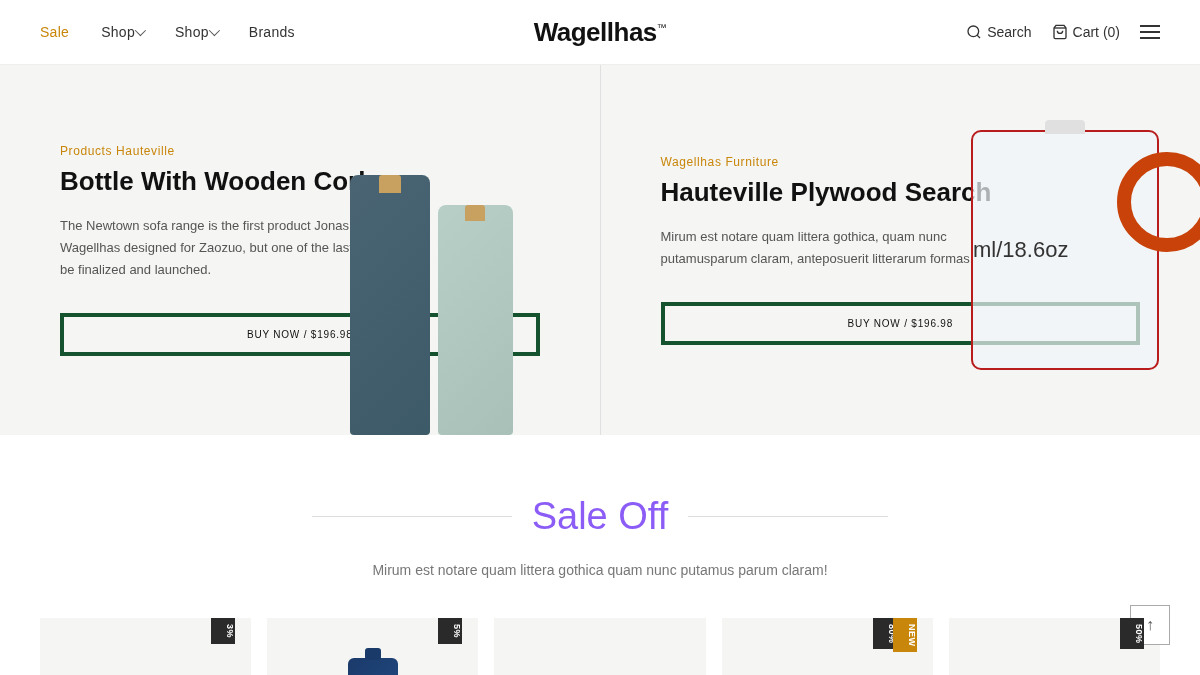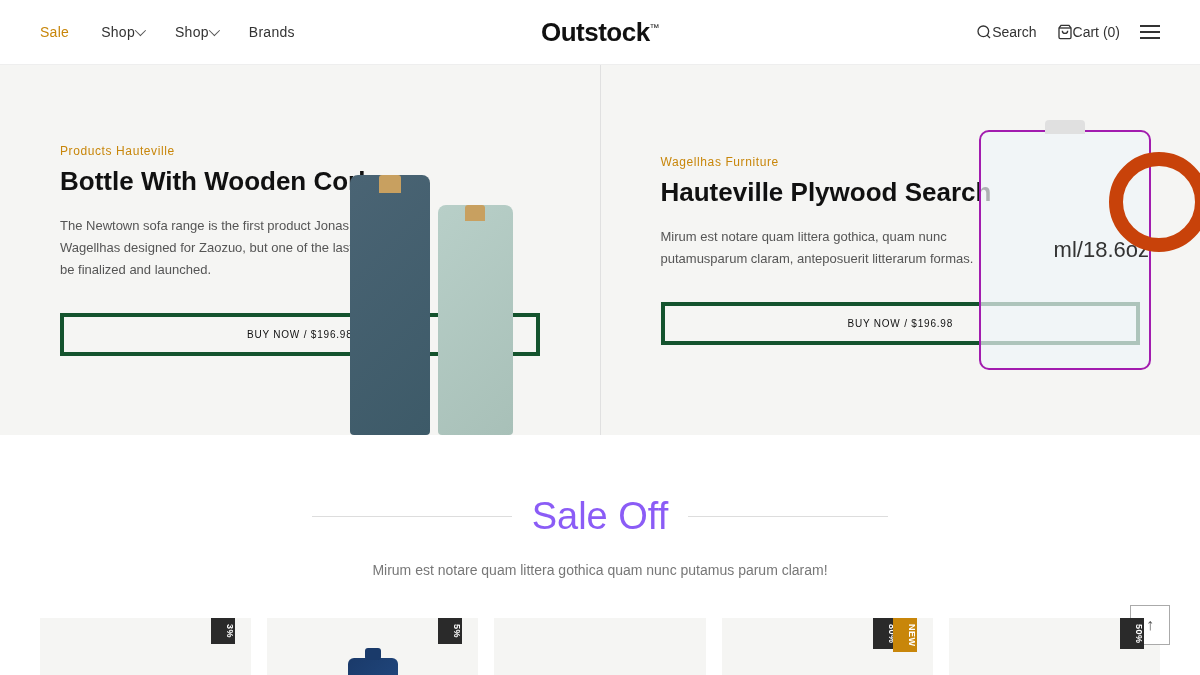--- a/index.html
+++ b/index.html
@@ -16,21 +16,21 @@
       border-bottom: 1px solid #eee;
       position: relative;
     }
     .nav-left { display: flex; align-items: center; gap: 32px; }
     .nav-left a { text-decoration: none; font-size: 14px; color: #333; letter-spacing: 0.02em; }
     .nav-left a.active { color: #c8860a; }
     .nav-left .has-chevron { display: flex; align-items: center; }
     .nav-logo { position: absolute; left: 50%; transform: translateX(-50%); font-size: 26px; font-weight: 700; color: #111; letter-spacing: -0.5px; }
     .nav-logo sup { font-size: 10px; font-weight: 400; vertical-align: super; }
     .nav-right { display: flex; align-items: center; gap: 20px; }
-    .nav-right .nav-action { display: flex; align-items: center; font-size: 14px; color: #333; cursor: pointer; text-decoration: none; }
+    .nav-right .nav-action { display: flex; align-items: center; gap: 5px; font-size: 14px; color: #333; cursor: pointer; text-decoration: none; }
     .chevron { display: inline-block; width: 8px; height: 8px; border-right: 1.5px solid #555; border-bottom: 1.5px solid #555; transform: rotate(45deg) translateY(-2px); }
 
     
     .hero { display: flex; height: 370px; background: #f5f5f3; }
     .hero-panel { flex: 1; position: relative; overflow: hidden; padding: 60px 60px; display: flex; flex-direction: column; justify-content: center; }
     .hero-panel:first-child { border-right: 1px solid #e0e0e0; }
     .hero-category { font-size: 12px; color: #c8860a; letter-spacing: 0.05em; margin-bottom: 8px; }
     .hero-title { font-size: 26px; font-weight: 700; color: #111; margin-bottom: 18px; line-height: 1.2; }
     .hero-desc { font-size: 13px; color: #555; line-height: 1.7; max-width: 320px; margin-bottom: 32px; }
     .btn-buy { display: inline-block; border: 4px solid #14532d; padding: 12px 24px; font-size: 10px; font-weight: 400; letter-spacing: 0.08em; color: #111; text-transform: uppercase; cursor: pointer; background: transparent; text-decoration: none; }
@@ -91,29 +91,29 @@
       right: 10px;
       top: 50%;
       transform: translateY(-50%);
       width: 250px;
       height: 280px;
       display: flex;
       align-items: center;
       justify-content: center;
     }
     .water-jug {
-      width: 172px;
+      width: 188px;
       height: 240px;
-      border: 2px solid #a21caf;
+      border: 2px solid #b91c1c;
       border-radius: 10px;
       background: rgba(240,245,248,0.7);
       position: relative;
       display: flex;
       align-items: center;
-      justify-content: flex-end;
+      justify-content: flex-start;
     }
     .water-jug-text {
       font-size: 22px;
       font-weight: 300;
       color: #333;
     }
     .orange-coil {
       position: absolute;
       right: -60px;
       top: 20px;
@@ -231,21 +231,21 @@
       <span class="chevron"></span>
     </a>
     <a href="#" class="has-chevron">
       <span>Shop</span>
       <span class="chevron"></span>
     </a>
     <a href="#">Brands</a>
   </div>
 
   <div class="nav-logo">
-    <span>Outstock</span><sup>™</sup>
+    <span>Wagellhas</span><sup>™</sup>
   </div>
 
   <div class="nav-right">
     <a href="#" class="nav-action">
       <svg width="16" height="16" viewBox="0 0 24 24" fill="none" stroke="#333" stroke-width="2">
           <circle cx="11" cy="11" r="8"></circle>
           <line x1="21" y1="21" x2="16.65" y2="16.65"></line>
         </svg>
       <span>Search</span>
     </a>

